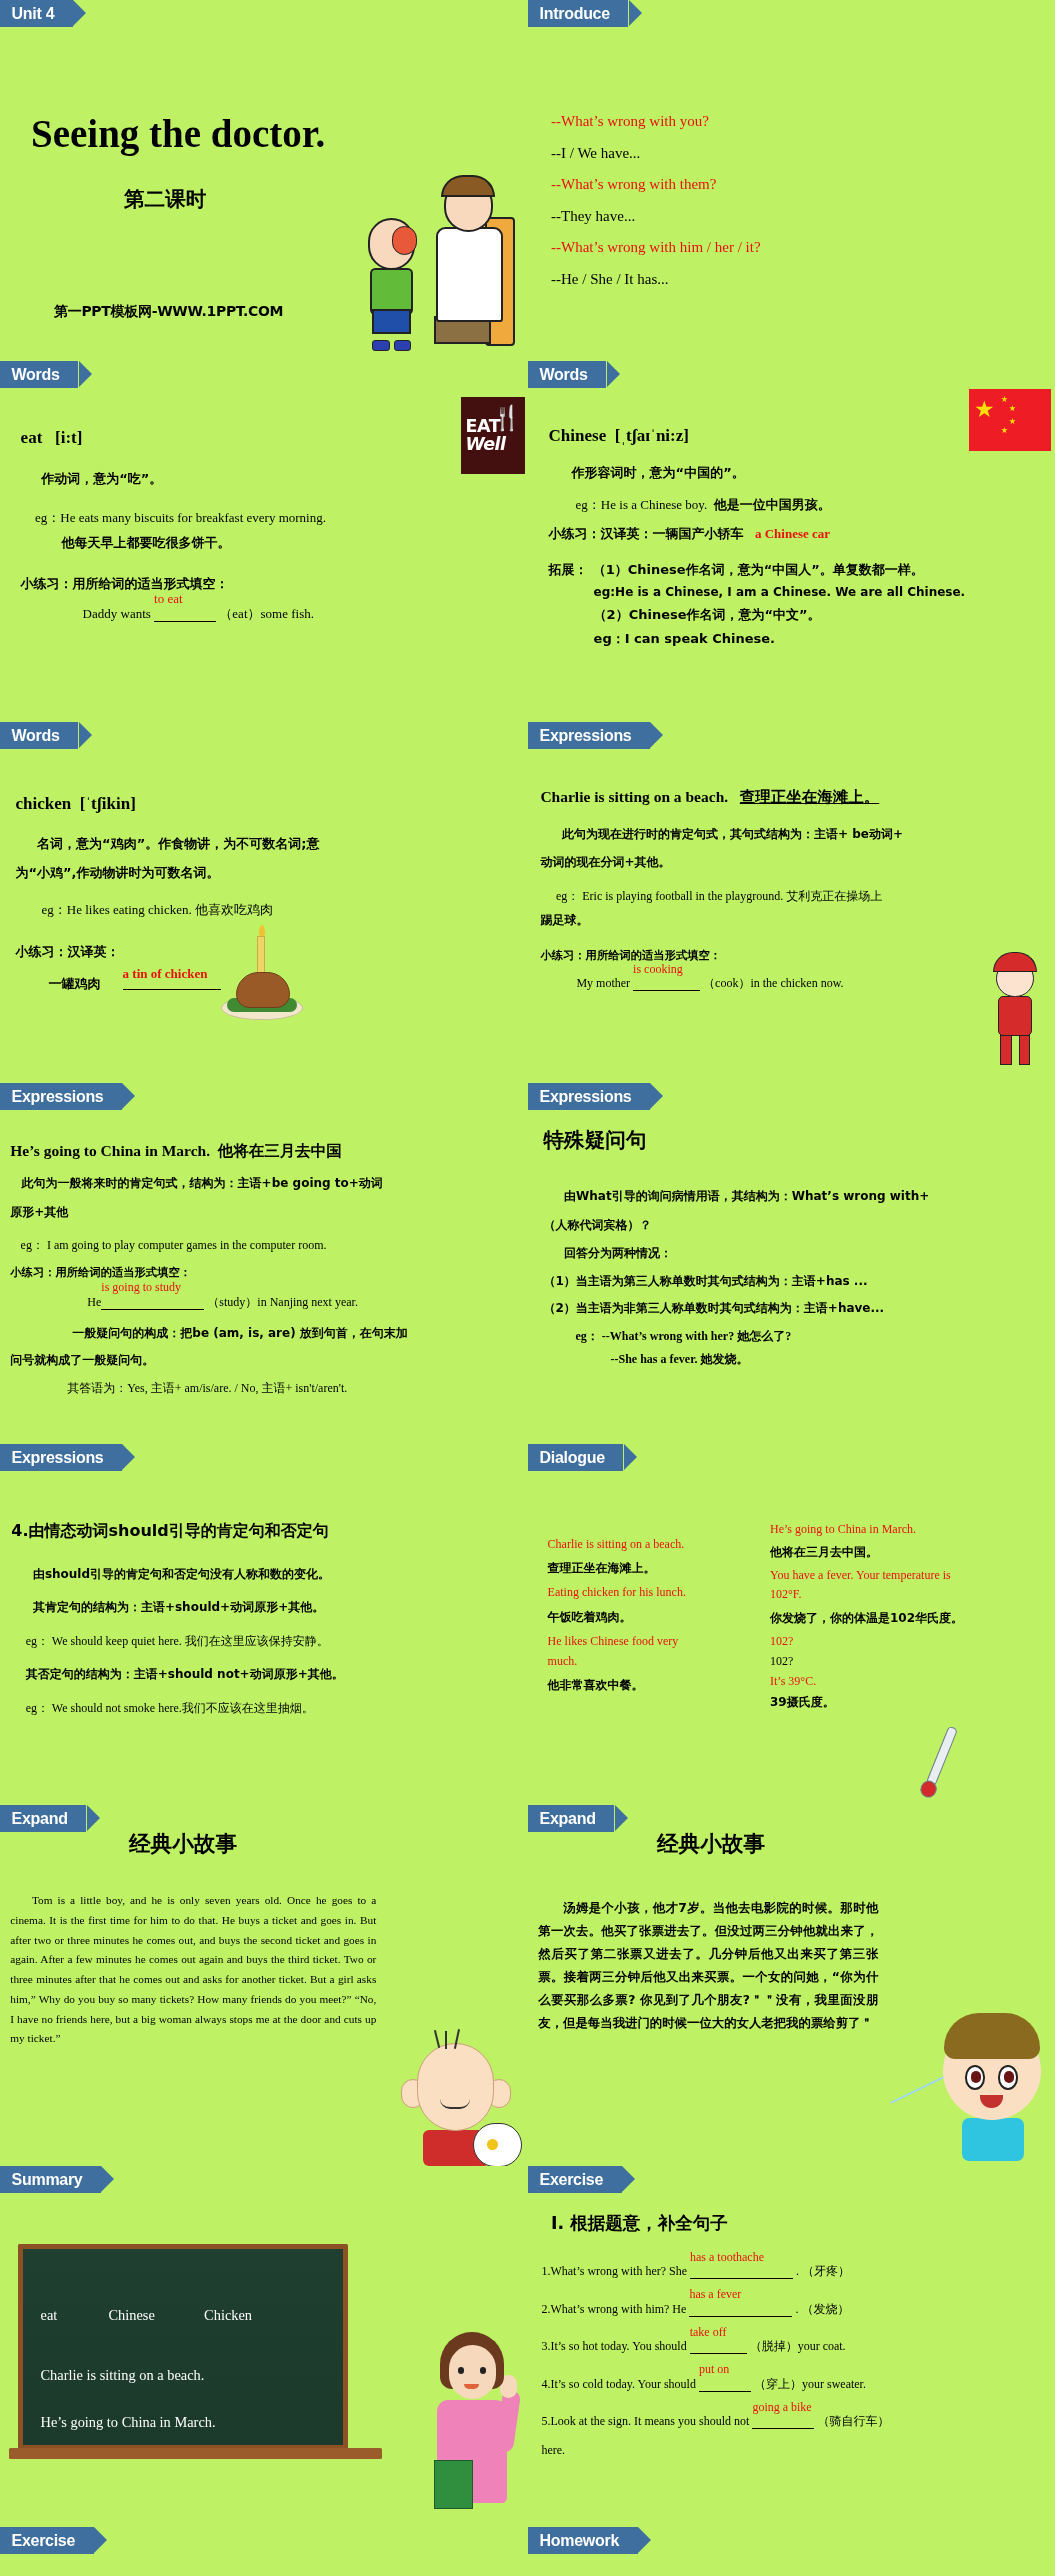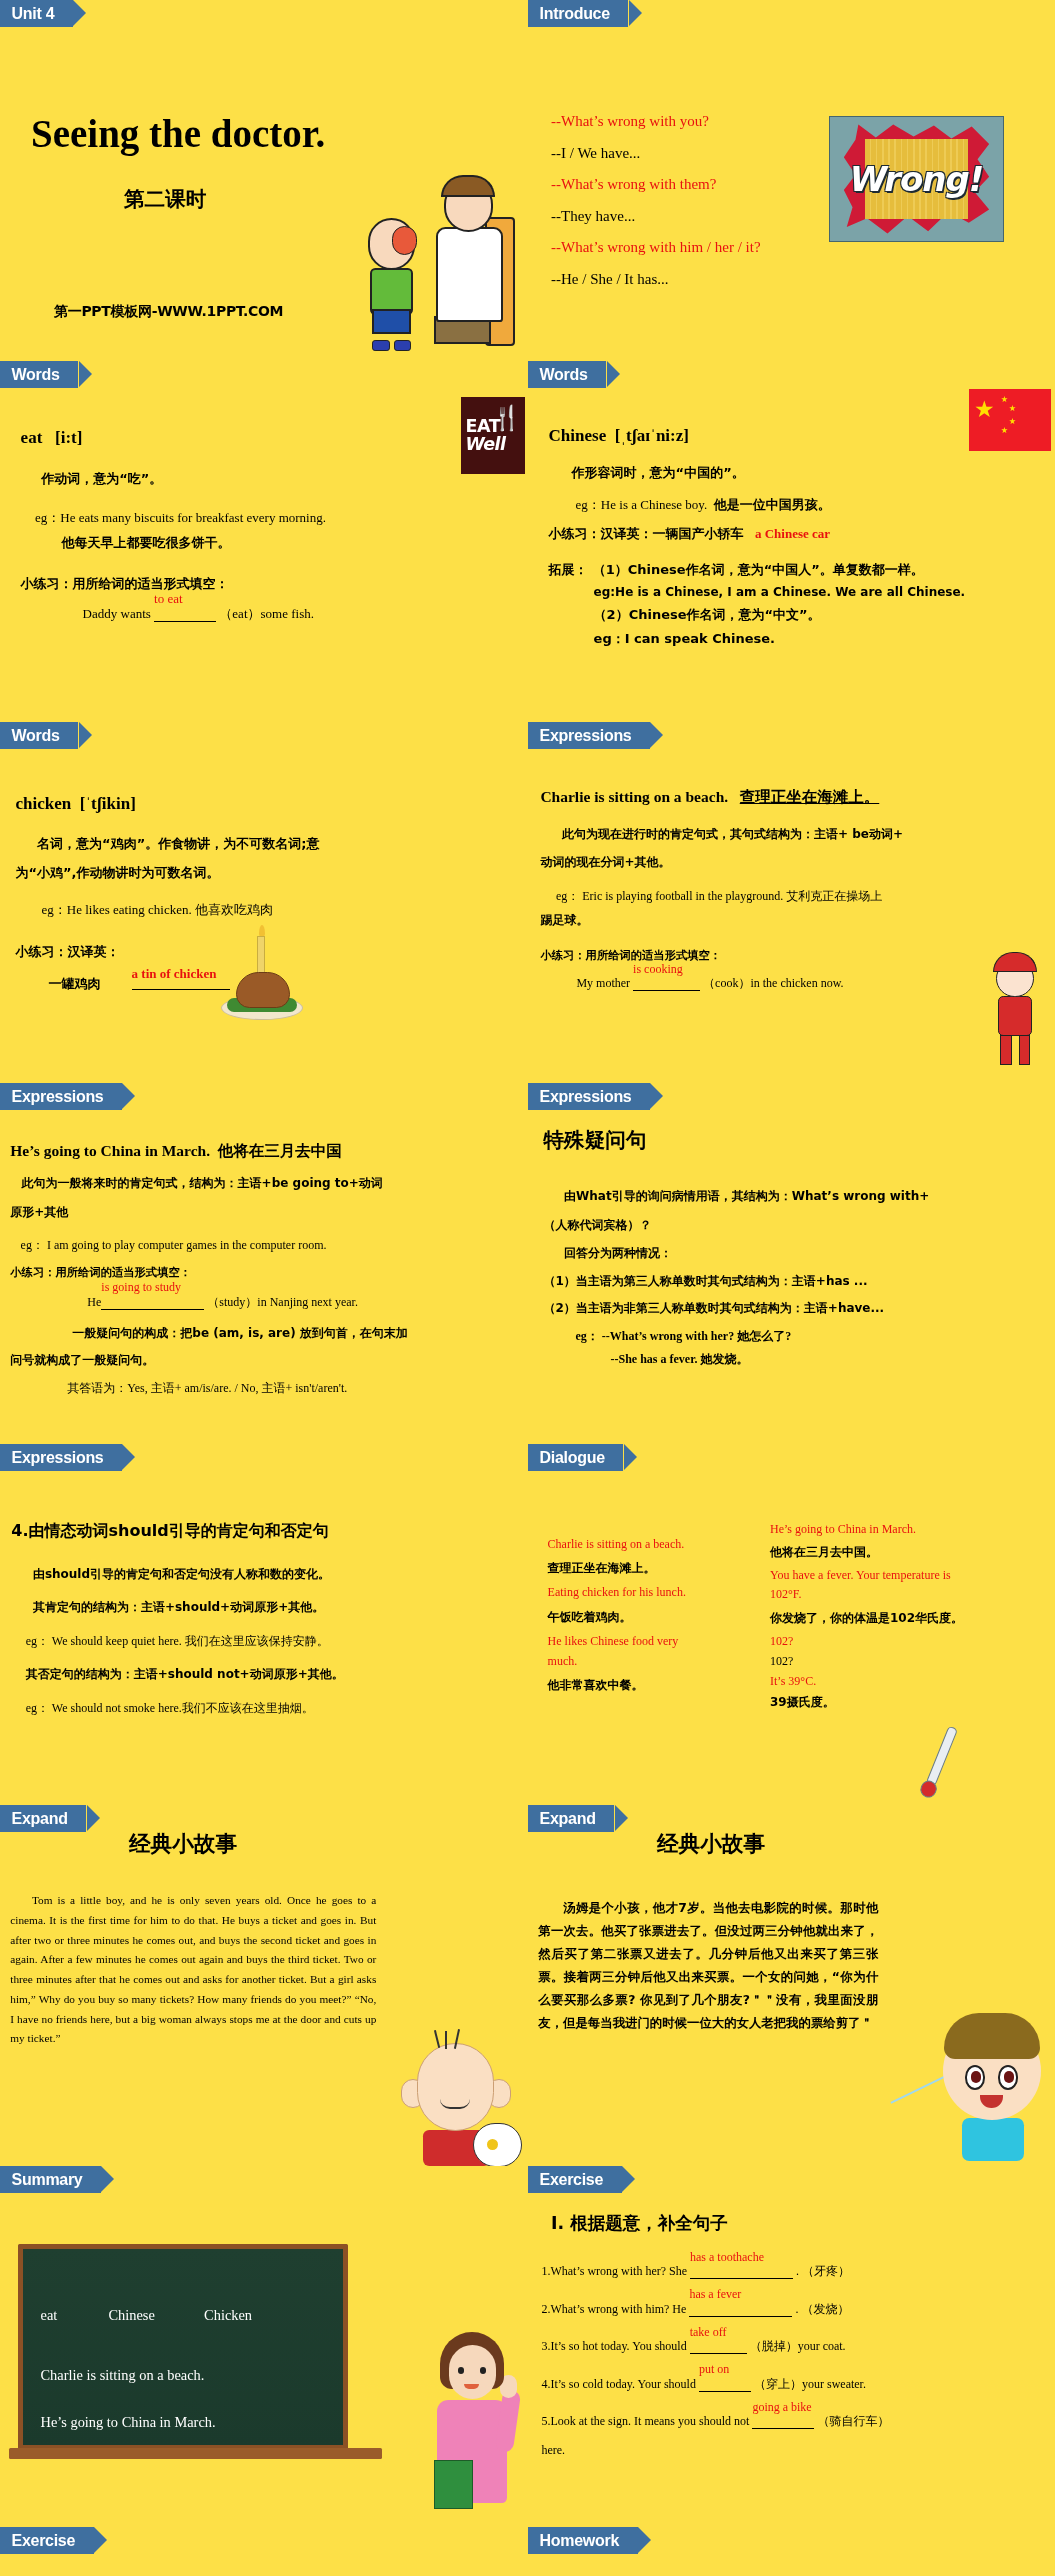--- a/index.html
+++ b/index.html
@@ -13,21 +13,21 @@
   .deck {
     display: grid;
     grid-template-columns: 528px 528px;
     grid-auto-rows: 361px;
     width: 1055px;
   }
   .slide {
     position: relative;
     width: 528px;
     height: 361px;
-    background: #fde047;
+    background: #bef264;
     overflow: hidden;
     padding: 0;
   }
 
   
   .banner {
     position: absolute;
     left: 0; top: 0;
     height: 27px;
     background: #3f6f9f;
@@ -245,25 +245,20 @@
   <div class="slide">
     <div class="banner left0">Introduce</div>
     <div class="intro-list txt">
       <div class="red">--What’s wrong with you?</div>
       <div>--I / We have...</div>
       <div class="red">--What’s wrong with them?</div>
       <div>--They have...</div>
       <div class="red">--What’s wrong with him / her / it?</div>
       <div>--He / She / It has...</div>
     </div>
-    <div class="wrong-img">
-      <div class="wrong-burst"></div>
-      <div class="wrong-inner"></div>
-      <div class="wrong-text">Wrong!</div>
-    </div>
   </div>
 
   <div class="slide">
     <div class="banner left0">Words</div>
     <div class="img-eat">
       <div class="l1">EAT</div>
       <div class="l2">Well</div>
       <div class="cut">🍴</div>
     </div>
     <div style="position:absolute; left:20.6px; top:67px; width:464px;">
@@ -321,21 +316,21 @@
     <div style="position:absolute; left:15.5px; top:72px; width:495px;">
       <div class="headword txt">
         <span>chicken</span>&nbsp;&nbsp;<span>[ˈtʃikin]</span>
       </div>
       <div class="body-cn" style="margin-top:20.6px; margin-left:21.6px;">名词，意为“鸡肉”。作食物讲，为不可数名词;意</div>
       <div class="body-cn" style="margin-top:11.3px;">为“小鸡”,作动物讲时为可数名词。</div>
       <div class="body-en" style="margin-top:19.6px; margin-left:26px;">eg：He likes eating chicken. 他喜欢吃鸡肉</div>
       <div class="body-cn" style="margin-top:24px;">小练习：汉译英：</div>
       <div style="margin-top:13.4px; margin-left:33px; position:relative;">
         <span class="body-cn">一罐鸡肉</span>
-        <span class="ansbox" style="margin-left:29px;">
+        <span class="ansbox" style="margin-left:20px;">
           <span class="blank-line" style="width:98px;">&nbsp;</span>
           <span class="ans red txt bold" style="font-size:13px;">a tin of chicken</span>
         </span>
       </div>
     </div>
     <div class="fig fig-roast">
       <div class="flame"></div>
         <div class="candle"></div>
       <div class="plate"></div>
         <div class="garn"></div>

